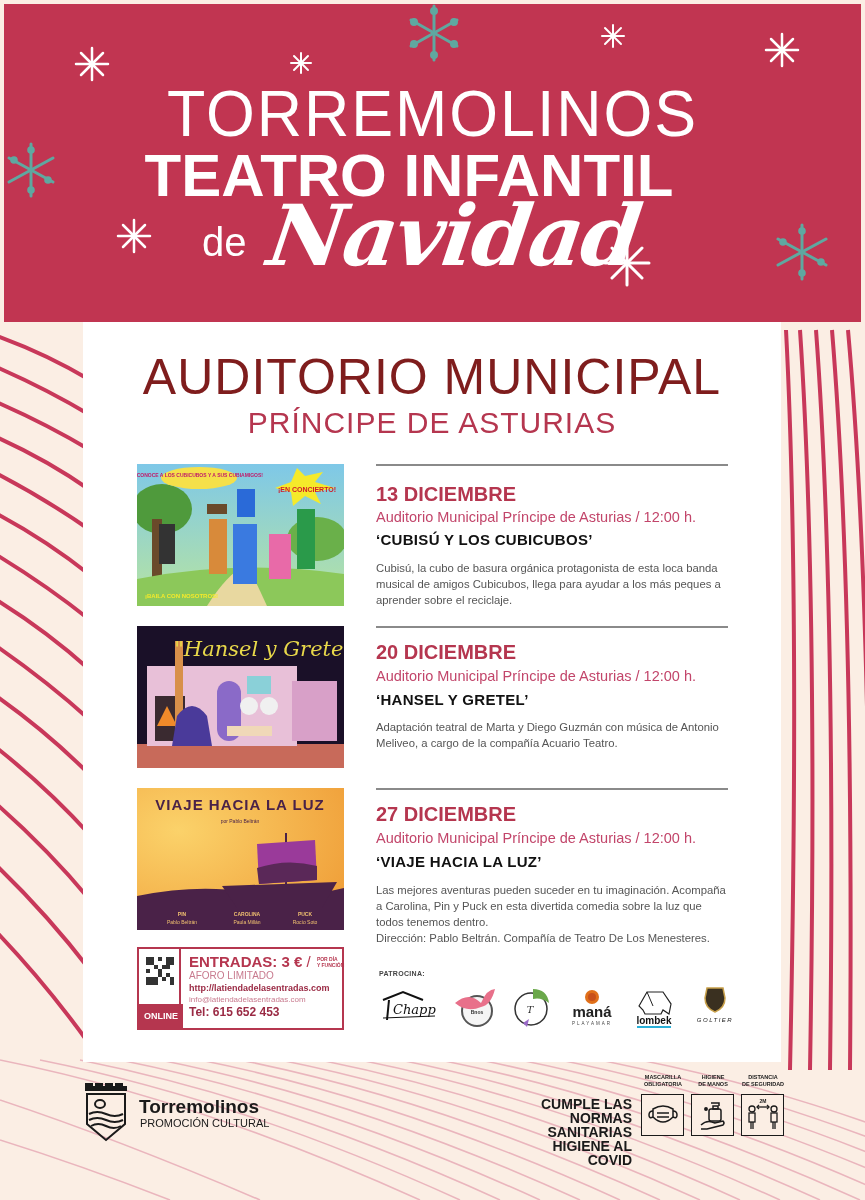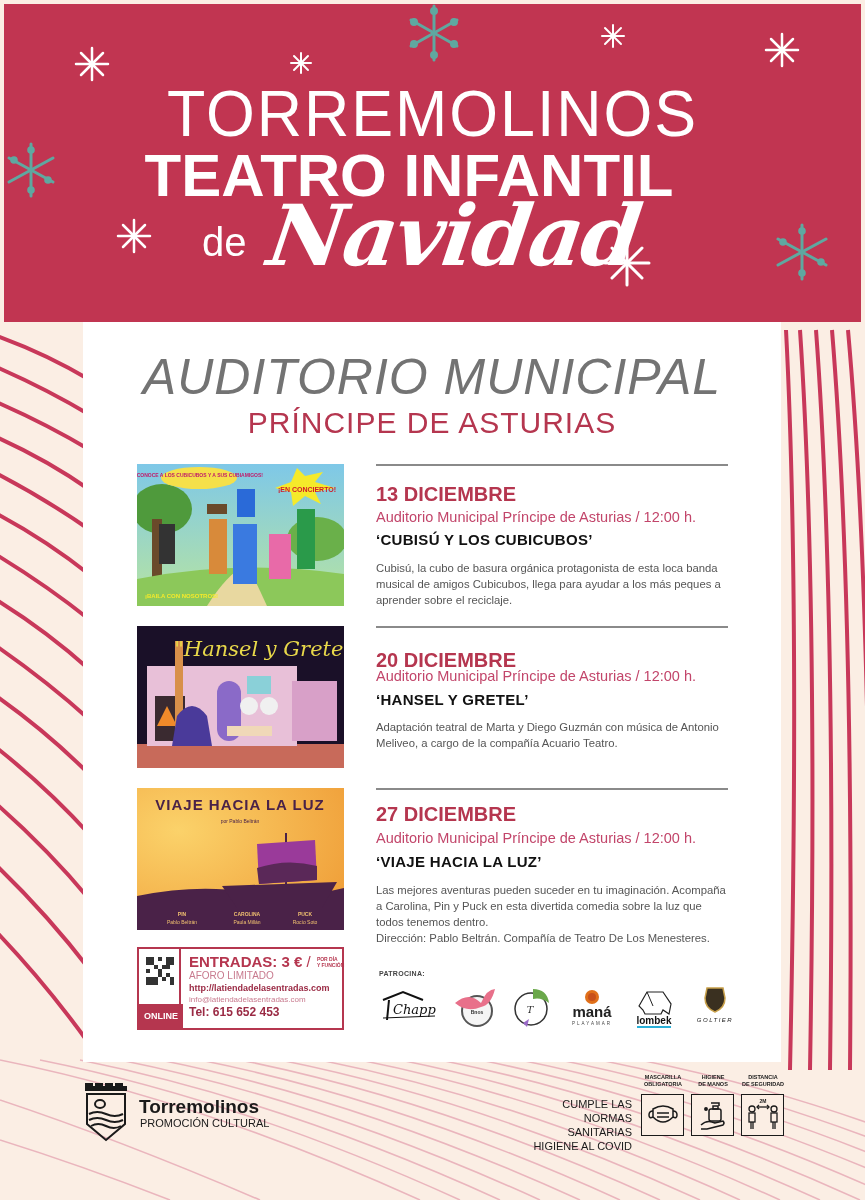--- a/index.html
+++ b/index.html
@@ -16,21 +16,21 @@
   .flake { position: absolute; }
   .title1 { position: absolute; left: 0; width: 857px; top: 78px; text-align: center; color: #fff;
             font-family: "Liberation Sans", sans-serif; font-weight: 400; font-size: 64px; letter-spacing: 2px; line-height: 1; transform: scaleX(0.98); }
   .title2 { position: absolute; left: 0; width: 810px; top: 142px; text-align: center; color: #fff;
             font-family: "Liberation Sans", sans-serif; font-weight: 700; font-size: 60px; letter-spacing: 0px; line-height: 1; }
   .title3-de { position: absolute; left: 198px; top: 218px; color: #fff; font-weight: 400; font-size: 40px; line-height: 1; }
   .title3-navidad { position: absolute; left: 265px; top: 190px; color: #fff; font-family: "DejaVu Serif", serif; font-style: italic; font-weight: 700; font-size: 84px; line-height: 1; letter-spacing: -2px; transform: skewX(-8deg); }
 
   
   .card { position: absolute; left: 83px; top: 322px; width: 698px; height: 740px; background: #ffffff; }
-  .venue-title { position: absolute; left: 0; width: 698px; top: 30px; text-align: center; color: #737373; font-size: 50px; font-weight: 400; letter-spacing: 1px; line-height: 1; font-style: italic; }
+  .venue-title { position: absolute; left: 0; width: 698px; top: 30px; text-align: center; color: #7f1d1d; font-size: 50px; font-weight: 400; letter-spacing: 1px; line-height: 1; }
   .venue-sub { position: absolute; left: 0; width: 698px; top: 86px; text-align: center; color: #b5364f; font-size: 30px; font-weight: 400; letter-spacing: 1px; line-height: 1; }
 
   .event { position: absolute; left: 0; width: 698px; }
   .event .thumb { position: absolute; left: 54px; width: 207px; height: 142px; overflow: hidden; }
   .event .rule { position: absolute; left: 293px; width: 352px; height: 2px; background: #8a8a8a; top: 0; }
   .event .date { position: absolute; left: 293px; color: #b5364f; font-weight: 700; font-size: 20px; line-height: 1; }
   .event .place { position: absolute; left: 293px; color: #c2456a; font-size: 14.5px; line-height: 1; }
   .event .show { position: absolute; left: 293px; color: #111; font-weight: 700; font-size: 15px; line-height: 1; letter-spacing: 0.3px; }
   .event .desc { position: absolute; left: 293px; width: 355px; color: #555; font-size: 11.3px; line-height: 16px; }
 
@@ -49,21 +49,21 @@
 
   
   .sponsors-label { position: absolute; left: 296px; top: 648px; color: #444; font-size: 7px; font-weight: 700; letter-spacing: 0.3px; }
   .sponsor { position: absolute; top: 660px; height: 50px; display: flex; align-items: center; justify-content: flex-end; }
 
   
   .footer-logo { position: absolute; left: 84px; top: 1082px; width: 44px; height: 60px; }
   .footer-brand { position: absolute; left: 139px; top: 1097px; color: #1a1a1a; font-weight: 700; font-size: 19px; line-height: 1; }
   .footer-sub { position: absolute; left: 140px; top: 1118px; color: #1a1a1a; font-size: 11px; line-height: 1; }
 
-  .covid-text { position: absolute; left: 528px; top: 1097px; width: 104px; text-align: right; color: #1a1a1a; font-weight: 400; font-size: 11px; line-height: 14px; }
+  .covid-text { position: absolute; left: 528px; top: 1097px; width: 104px; text-align: right; color: #1a1a1a; font-weight: 700; font-size: 14px; line-height: 14px; }
   .covid-item { position: absolute; top: 1074px; width: 44px; text-align: center; }
   .covid-item .lbl { color: #1a1a1a; font-weight: 700; font-size: 5.5px; line-height: 7px; height: 20px; }
   .covid-item .box { width: 43px; height: 42px; border: 1.5px solid #1a1a1a; background: #fbeee4; display: flex; align-items: center; justify-content: center; }
 </style>
 </head>
 <body>
 
 <div class="poster">
 
   <svg class="stripes" viewBox="0 0 865 1200" width="865" height="1200">
@@ -259,21 +259,21 @@
           <rect x="38" y="15" width="8" height="95" fill="#d8904a"></rect>
           <rect x="110" y="50" width="24" height="18" fill="#8ad0d8"></rect>
           <circle cx="112" cy="80" r="9" fill="#f0f0f0"></circle>
             <circle cx="132" cy="80" r="9" fill="#f0f0f0"></circle>
           <rect x="90" y="100" width="45" height="10" fill="#f0d8b8"></rect>
           <path d="M40 90 Q55 70 70 90 L75 120 L35 120Z" fill="#4a3a9a"></path>
           <text x="130" y="30" font-size="21" fill="#e8d84a" text-anchor="middle" font-style="italic" font-family="DejaVu Serif, serif">"Hansel y Gretel"</text>
         </svg>
       </div>
       <div class="rule"></div>
-      <div class="date" style="top:16px;margin-top:8px;">20 DICIEMBRE</div>
+      <div class="date" style="top:16px;">20 DICIEMBRE</div>
       <div class="place" style="top:43px;">Auditorio Municipal Príncipe de Asturias / 12:00 h.</div>
       <div class="show" style="top:66px;">‘HANSEL Y GRETEL’</div>
       <div class="desc" style="top:93px;">Adaptación teatral de Marta y Diego Guzmán con música de Antonio Meliveo, a cargo de la compañía Acuario Teatro.</div>
     </div>
 
     <div class="event" style="top:466px;">
       <div class="thumb" style="top:0;">
         <svg width="207" height="142" viewBox="0 0 207 142">
           <defs>
               <radialGradient id="sun3" cx="0.2" cy="0.3" r="0.9">

